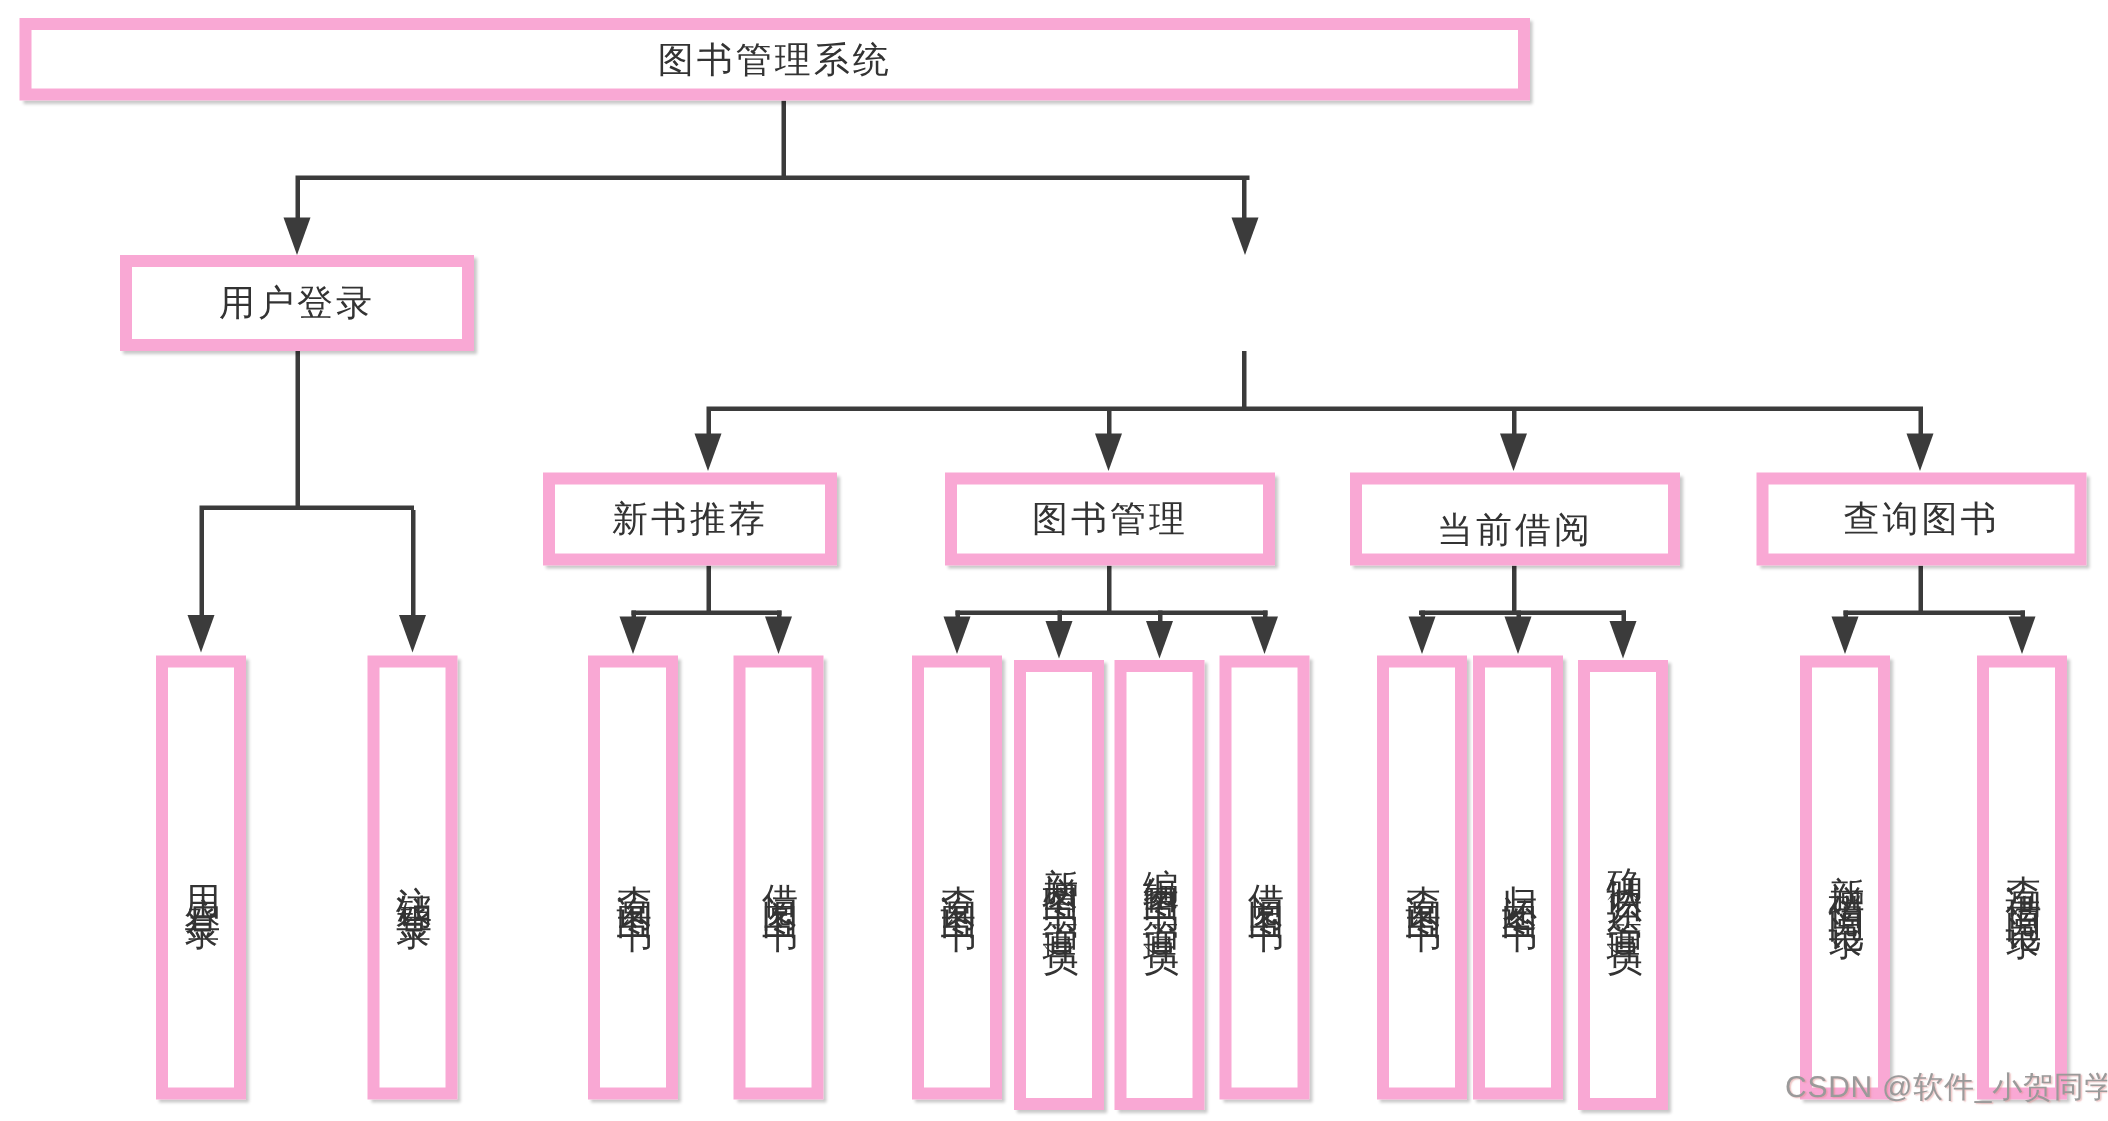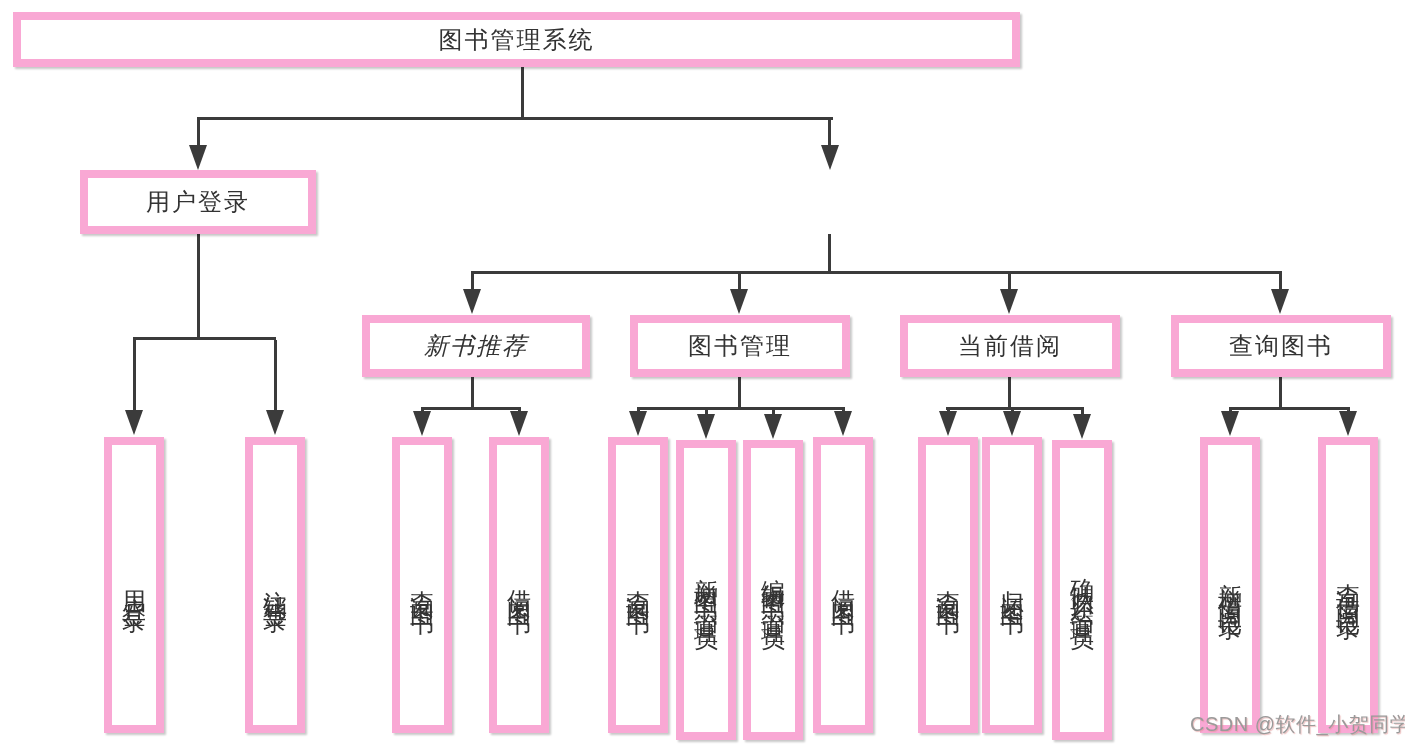--- a/index.html
+++ b/index.html
@@ -71,27 +71,27 @@
   <div class="hline" style="left:471px;top:271px;width:811px;"></div>
   <div class="vline" style="left:471px;top:274px;height:16px;"></div>
   <div class="vline" style="left:738px;top:274px;height:16px;"></div>
   <div class="vline" style="left:1008px;top:274px;height:16px;"></div>
   <div class="vline" style="left:1279px;top:274px;height:16px;"></div>
   <div class="ar" style="left:463px;top:289px;"></div>
   <div class="ar" style="left:730px;top:289px;"></div>
   <div class="ar" style="left:1000px;top:289px;"></div>
   <div class="ar" style="left:1271px;top:289px;"></div>
 
-  <div class="box" style="left:362px;top:315px;width:228px;height:62px;font-style:italic;">
+  <div class="box" style="left:362px;top:315px;width:196px;height:62px;">
     <span class="lbl">新书推荐</span>
   </div>
   <div class="box" style="left:630px;top:315px;width:220px;height:62px;">
     <span class="lbl">图书管理</span>
   </div>
-  <div class="box" style="left:900px;top:315px;width:220px;height:62px;">
+  <div class="box" style="left:900px;top:315px;width:220px;height:62px;align-items:flex-end;">
     <span class="lbl">当前借阅</span>
   </div>
   <div class="box" style="left:1171px;top:315px;width:220px;height:62px;">
     <span class="lbl">查询图书</span>
   </div>
 
   <div class="vline" style="left:471px;top:377px;height:33px;"></div>
   <div class="vline" style="left:738px;top:377px;height:33px;"></div>
   <div class="vline" style="left:1008px;top:377px;height:33px;"></div>
   <div class="vline" style="left:1279px;top:377px;height:33px;"></div>

